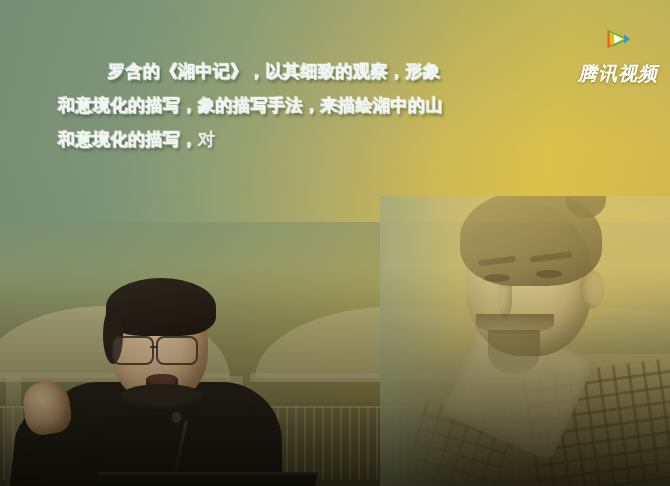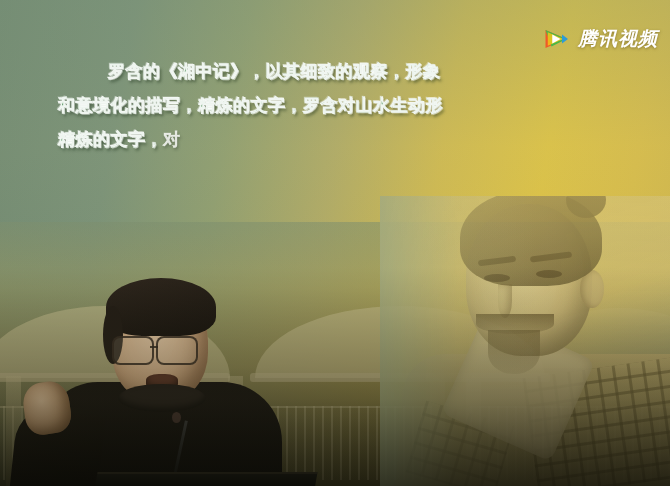--- a/index.html
+++ b/index.html
@@ -358,20 +358,21 @@
     text-shadow: 1px 2px 3px rgba(40,50,40,.45);
   }
 
   
   .logo {
     position: absolute;
     right: 12px; top: 24px;
     display: flex;
     align-items: center;
     gap: 7px;
+    flex-direction: column;
   }
   .logo-mark { width: 30px; height: 30px; display: block; }
   .logo-text {
     font-size: 19px;
     font-weight: bold;
     font-style: italic;
     color: #ffffff;
     letter-spacing: 1px;
     text-shadow: 0 1px 3px rgba(90,70,20,.55);
     font-family: "DejaVu Sans", "Liberation Sans", sans-serif;
@@ -435,22 +436,22 @@
     <div class="sp-collar"></div>
     <div class="mic-stem"></div>
     <div class="mic-head"></div>
     <div class="podium"></div>
   </div>
 
   <div class="bg-vert"></div>
 
   <div class="subs">
     <div class="sub-line indent"><span>罗含的《湘中记》，以其细致的观察，形象</span><span class="pending"></span></div>
-    <div class="sub-line"><span>和意境化的描写，精炼的文字，罗含对山水生动形</span><span class="pending"></span></div>
-    <div class="sub-line"><span>精炼的文字，</span><span class="pending">对</span></div>
+    <div class="sub-line"><span>和意境化的描写，象的描写手法，来描绘湘中的山</span><span class="pending"></span></div>
+    <div class="sub-line"><span>和意境化的描写，</span><span class="pending">对</span></div>
   </div>
 
   <div class="logo">
     <svg class="logo-mark" viewBox="0 0 40 40">
       <path d="M6 8 L34 20 L6 32 Z" fill="#f05a28"></path>
       <path d="M6 8 L34 20 L14 30 Z" fill="#49b749"></path>
       <path d="M9 11 L30 20 L9 29 Z" fill="#f5c518" opacity="0.85"></path>
       <path d="M28 14 L36 20 L28 26 Z" fill="#2e9bd6"></path>
       <path d="M15 14 L26 20 L15 26 Z" fill="#ffffff"></path>
     </svg>

